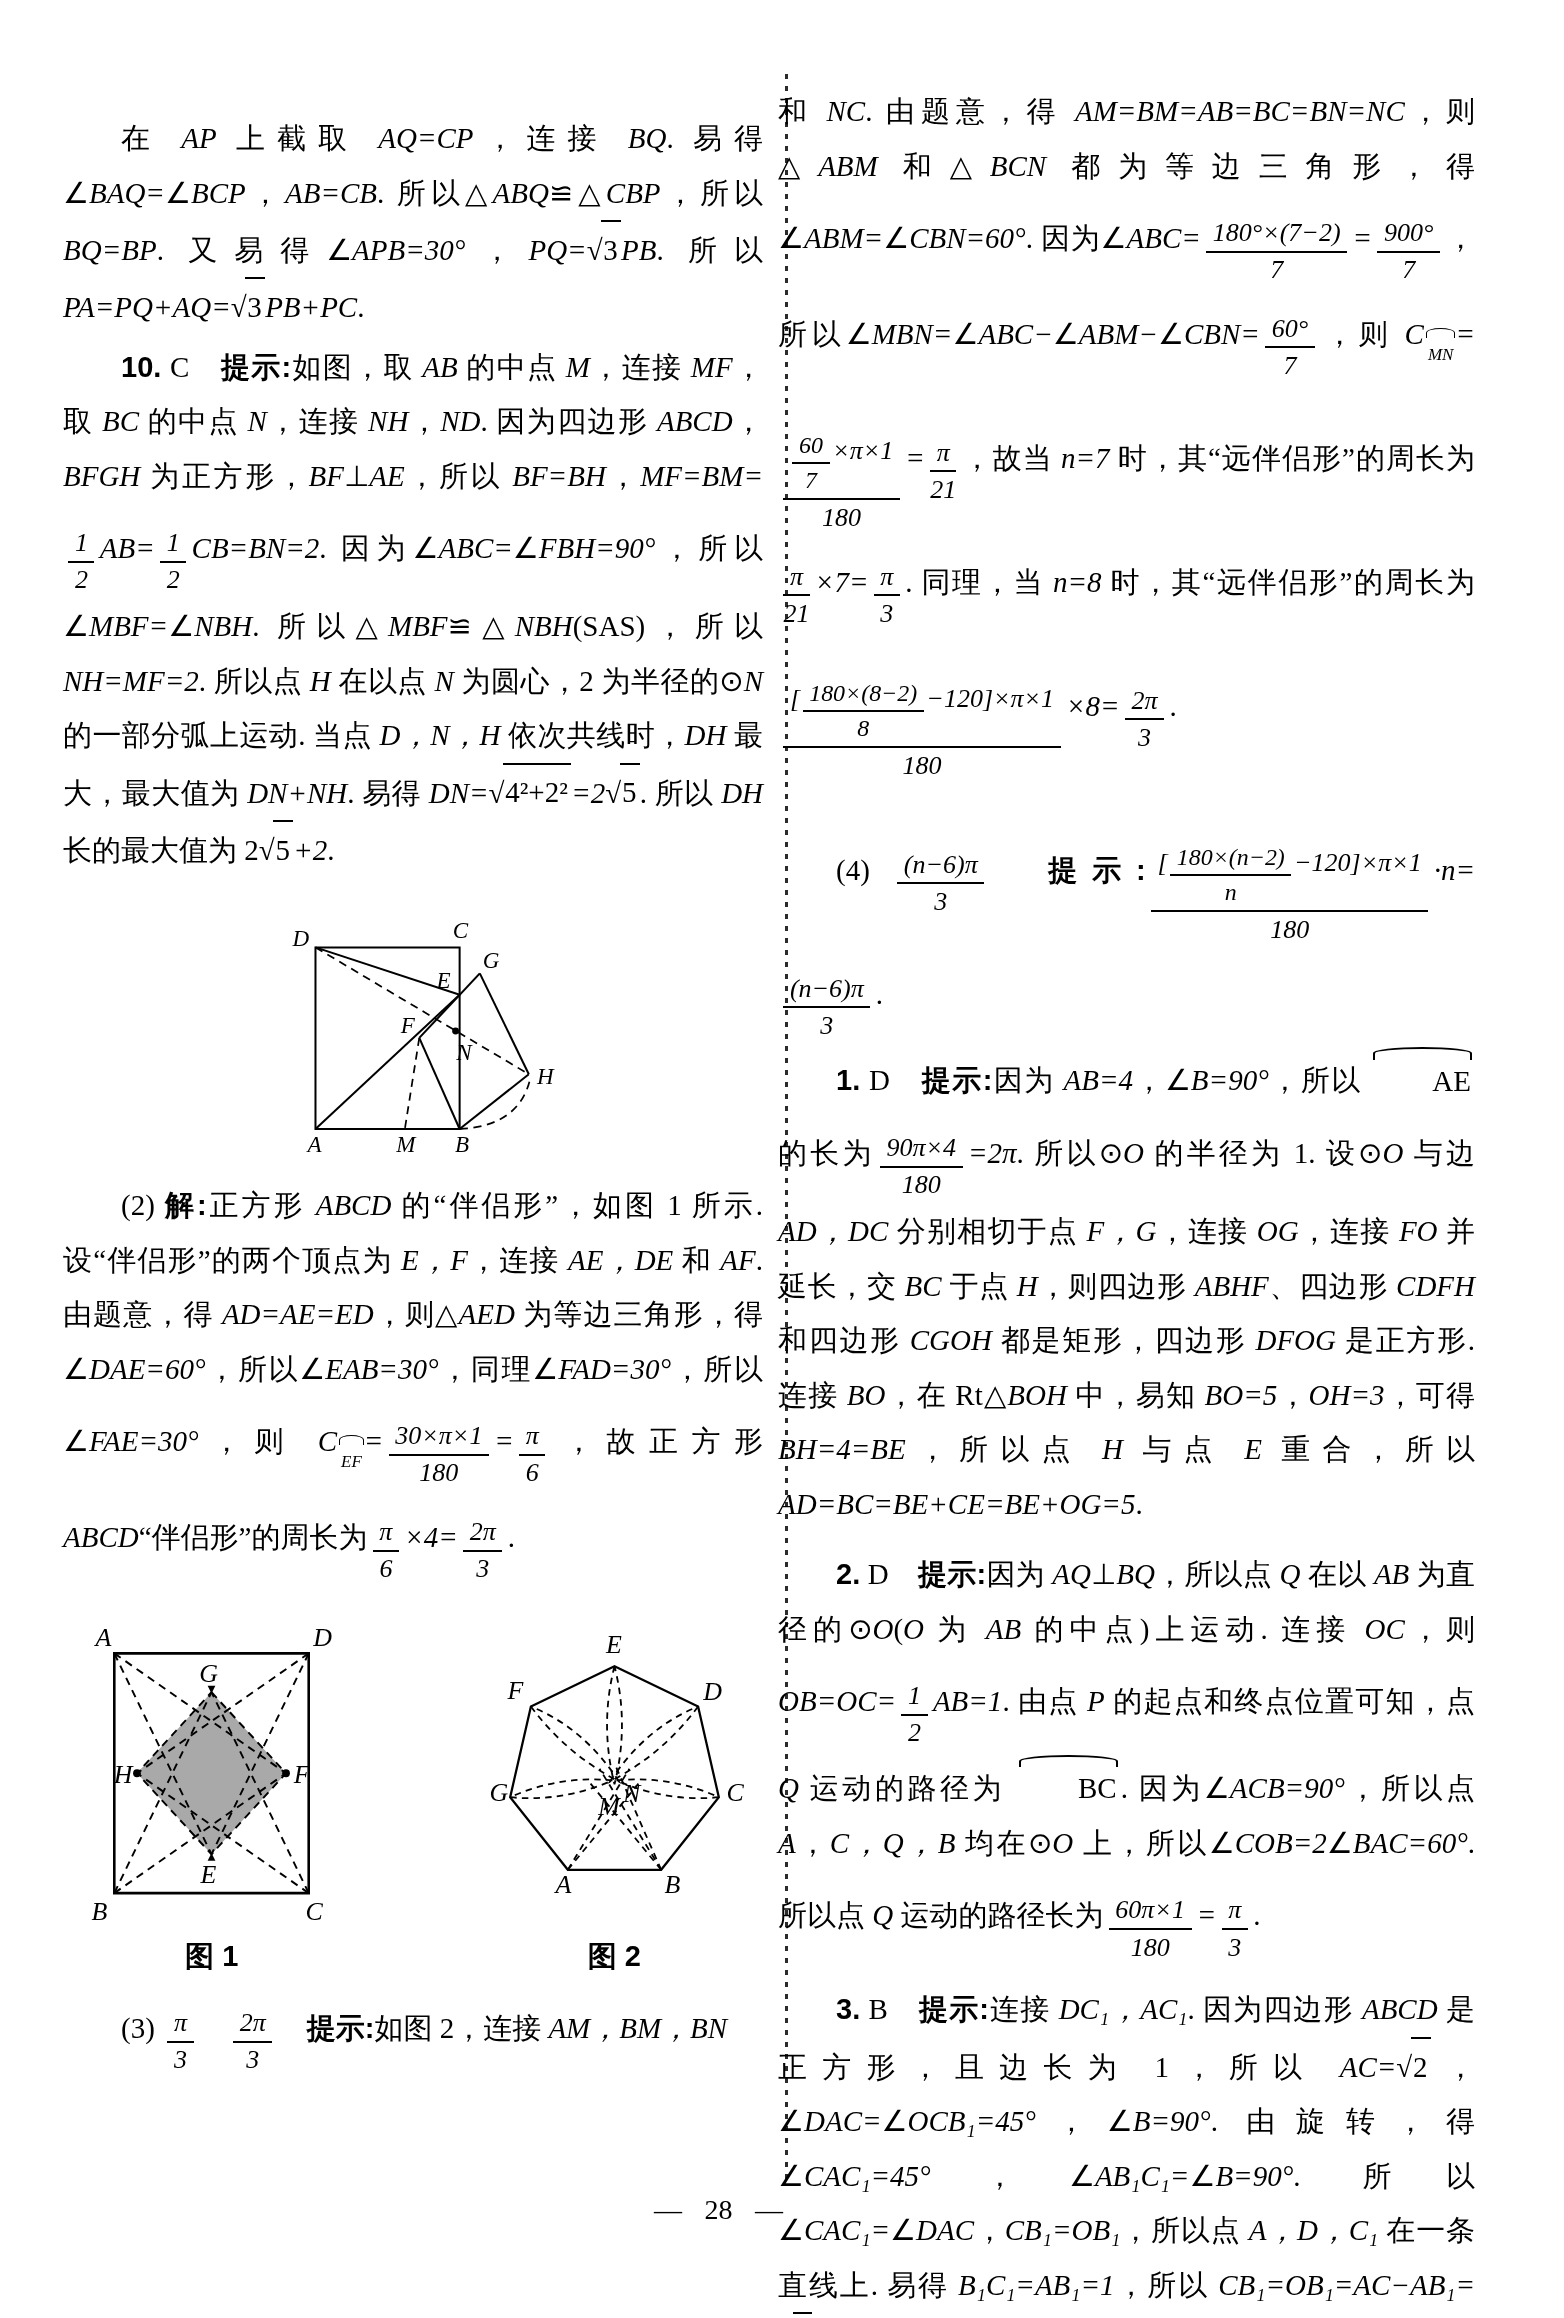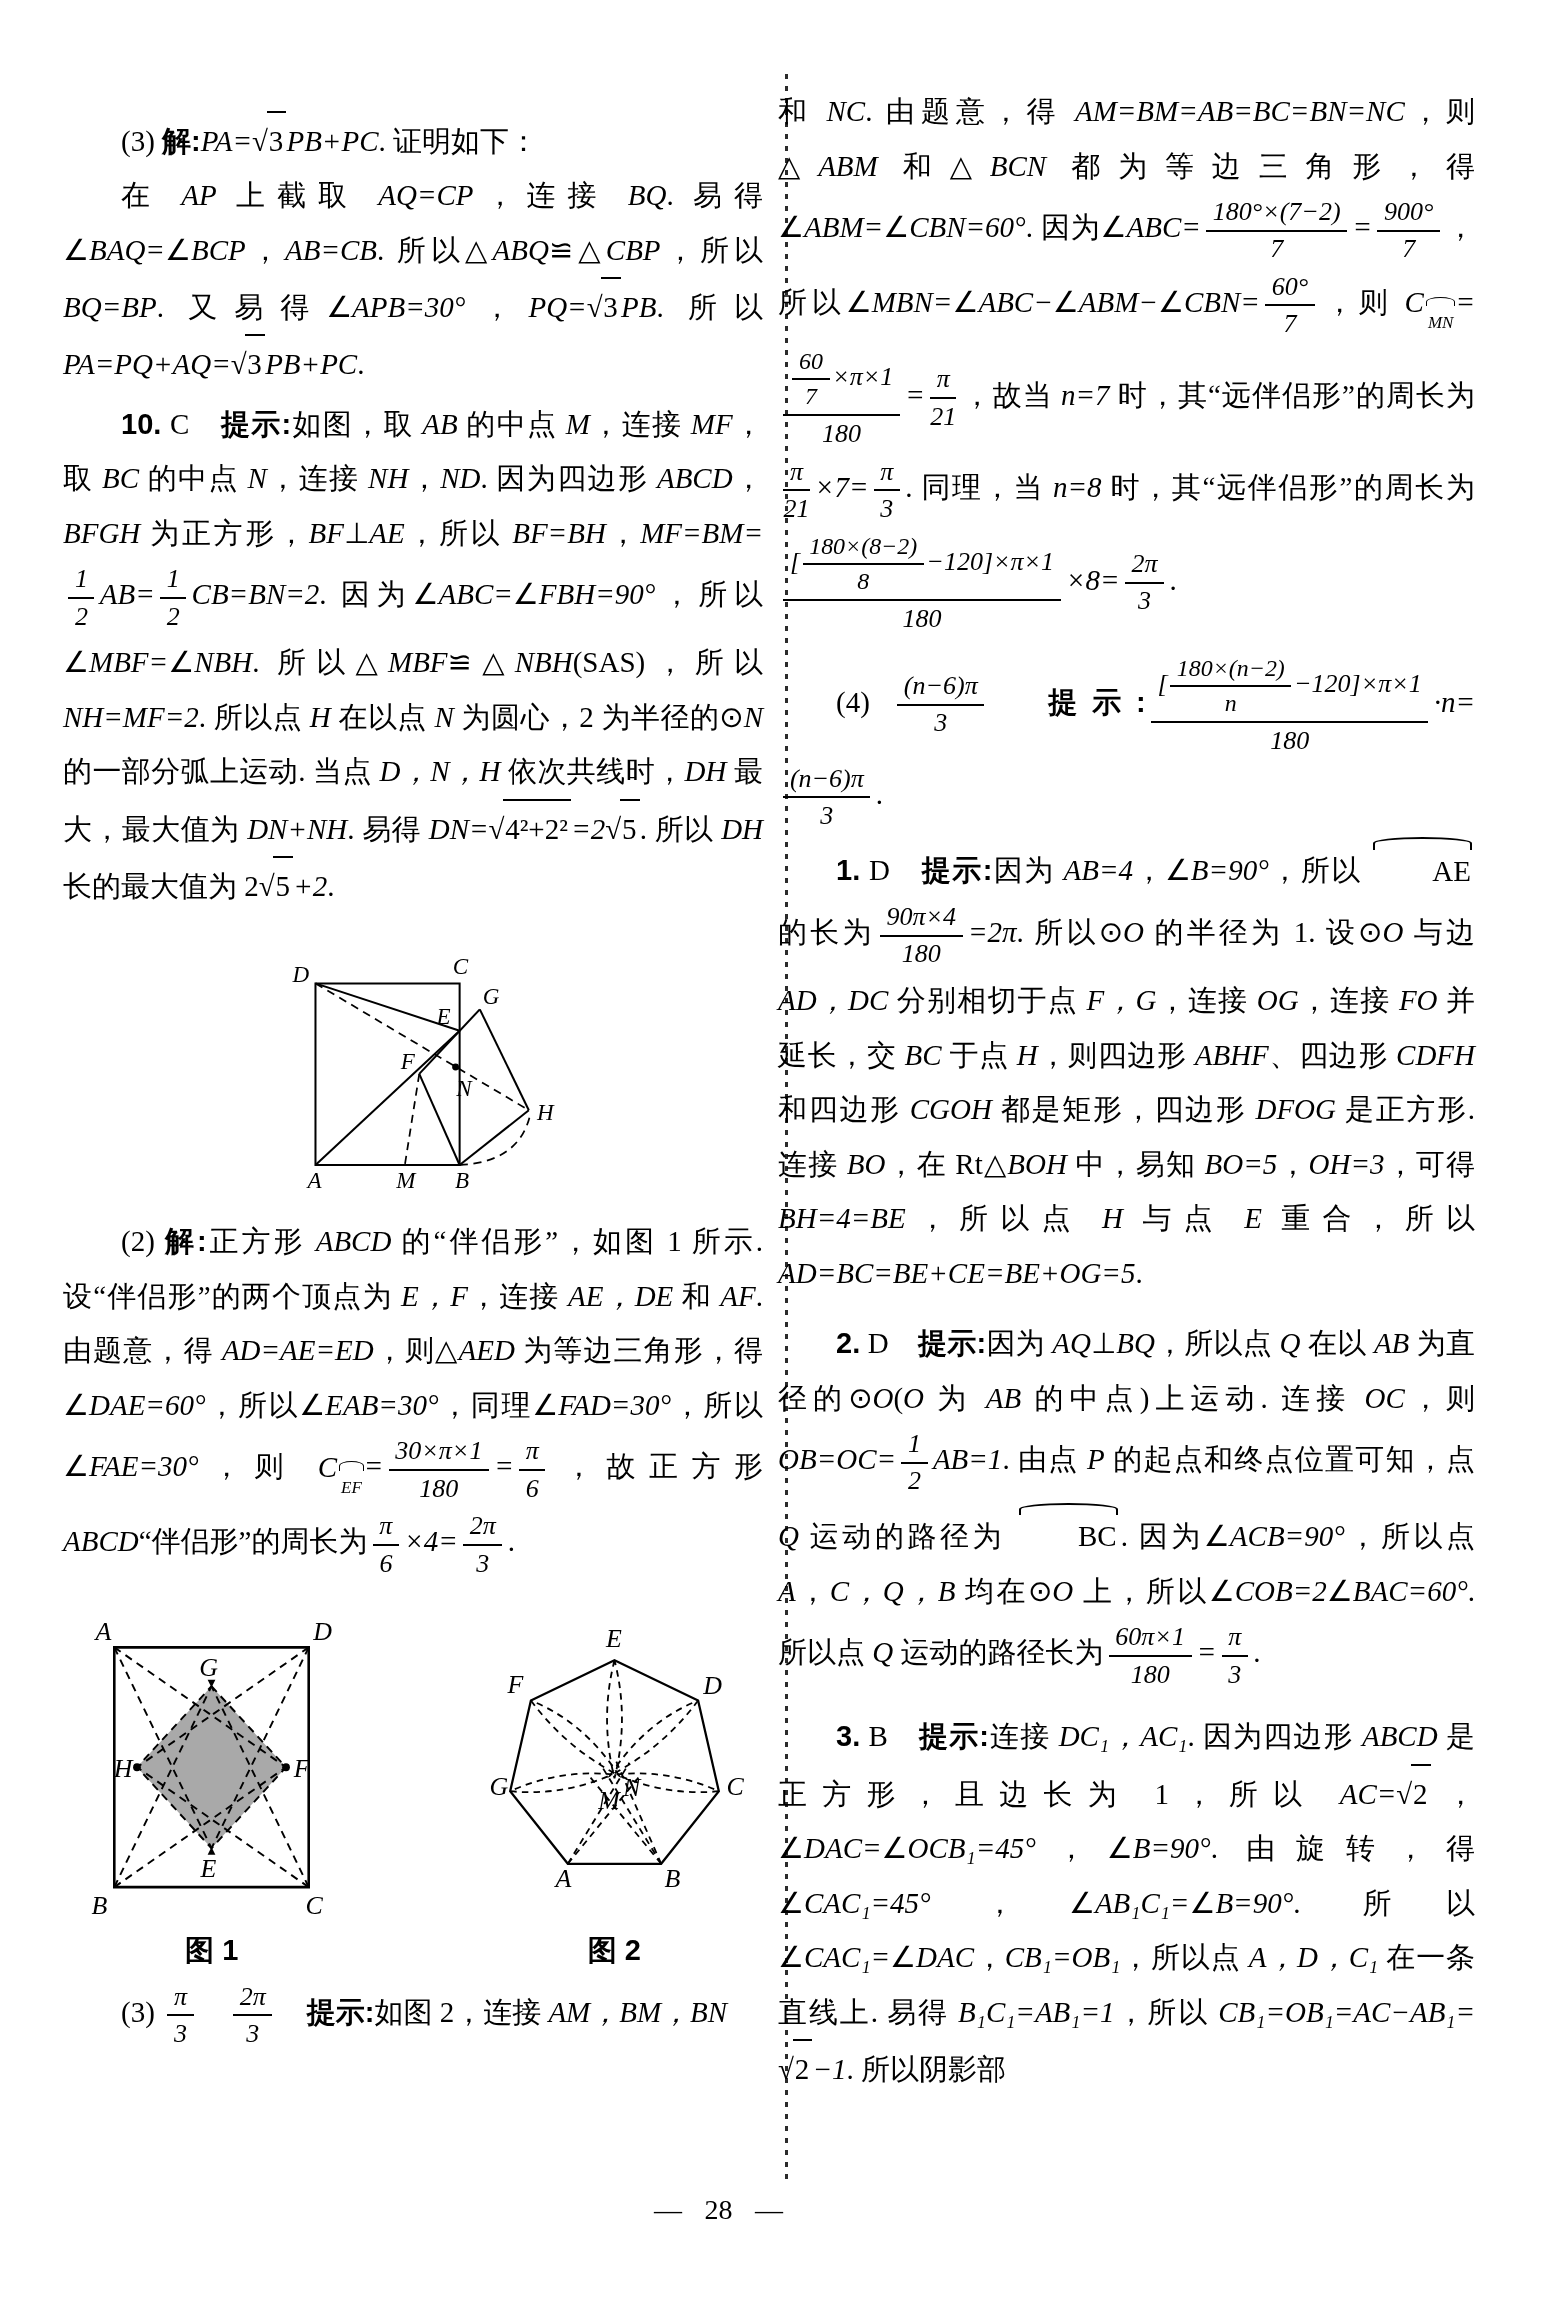--- a/index.html
+++ b/index.html
@@ -10,21 +10,21 @@
   #leftcol{position:absolute;left:63px;top:111px;width:700px;}
   #rightcol{position:absolute;left:778px;top:84px;width:697px;}
   .divider{position:absolute;left:785px;top:74px;width:2.6px;height:2108px;
     background:repeating-linear-gradient(to bottom,#2b2b2b 0 4.6px,transparent 4.6px 12px);}
   p.para{margin:0;font-size:29px;line-height:1.88;text-align:justify;}
   .indent{text-indent:58px;}
   .tx{font-style:normal;}
   .tm{font-style:italic;}
   .tb{font-family:"Liberation Sans","DejaVu Sans",sans-serif;font-weight:700;font-style:normal;}
   .frac{display:inline-block;vertical-align:middle;text-align:center;font-size:26px;line-height:1.15;margin:4px 5.3px;text-indent:0;}
-  .frac .num{display:block;border-bottom:2px solid #000;padding:0 6.6px 2.6px;}
+  .frac .num{display:block;border-bottom:2px solid #000;padding:0 6.6px 2.6px;margin-top:21px;}
   .frac .den{display:block;padding-top:2.6px;}
   .frac .frac{font-size:0.92em;margin:1.3px 2.6px;}
   .sqrt{display:inline-block;white-space:nowrap;text-indent:0;}
   .sqrt .rad{font-style:normal;}
   .sqrt .rc{display:inline-block;border-top:2px solid #000;padding:0.7px 3.3px 0 2px;font-style:normal;margin-left:-1.3px;}
   .arc{position:relative;display:inline-block;padding:0 4px;margin-top:9.2px;}
   .arc::before{content:"";position:absolute;left:2.6px;right:2.6px;top:-6.6px;height:10.5px;
     border:2px solid #000;border-bottom:none;border-radius:100% 100% 0 0;}
   .carc{display:inline-block;white-space:nowrap;text-indent:0;}
   .carc .base{font-style:italic;}
@@ -40,21 +40,20 @@
   svg text{font-family:"Liberation Serif","DejaVu Sans",serif;font-style:italic;font-size:40px;fill:#000;}
   .pagenum{position:absolute;left:613px;top:2194px;width:211px;display:flex;justify-content:center;gap:22.4px;font-size:28px;}
 </style>
 </head>
 <body>
 
 <div class="divider"></div>
 
 <div id="leftcol">
   <div class="blocks">
-      <p class="para indent"><span class="tx">(3) </span><span class="tb">解:</span><span class="tm">PA=</span><span class="sqrt"><span class="rad">√</span><span class="rc">3</span></span><span class="tm">PB+PC</span><span class="tx">. 证明如下：</span></p>
       <p class="para indent"><span class="tx">在 </span><span class="tm">AP</span><span class="tx"> 上截取 </span><span class="tm">AQ=CP</span><span class="tx">，连接 </span><span class="tm">BQ</span><span class="tx">. 易得</span><span class="tm">∠BAQ=∠BCP</span><span class="tx">，</span><span class="tm">AB=CB</span><span class="tx">. 所以</span><span class="tm">△ABQ≌△CBP</span><span class="tx">，所以 </span><span class="tm">BQ=BP</span><span class="tx">. 又易得</span><span class="tm">∠APB=30°</span><span class="tx">，</span><span class="tm">PQ=</span><span class="sqrt"><span class="rad">√</span><span class="rc">3</span></span><span class="tm">PB</span><span class="tx">. 所以 </span><span class="tm">PA=PQ+AQ=</span><span class="sqrt"><span class="rad">√</span><span class="rc">3</span></span><span class="tm">PB+PC</span><span class="tx">.</span></p>
       <p class="para indent" style="margin-top: 5.3px;"><span class="tb">10.</span><span class="tx"> C　</span><span class="tb">提示:</span><span class="tx">如图，取 </span><span class="tm">AB</span><span class="tx"> 的中点 </span><span class="tm">M</span><span class="tx">，连接 </span><span class="tm">MF</span><span class="tx">，取 </span><span class="tm">BC</span><span class="tx"> 的中点 </span><span class="tm">N</span><span class="tx">，连接 </span><span class="tm">NH</span><span class="tx">，</span><span class="tm">ND</span><span class="tx">. 因为四边形 </span><span class="tm">ABCD</span><span class="tx">，</span><span class="tm">BFGH</span><span class="tx"> 为正方形，</span><span class="tm">BF⊥AE</span><span class="tx">，所以 </span><span class="tm">BF=BH</span><span class="tx">，</span><span class="tm">MF=BM=</span><span class="frac"><span class="num"><span class="tm">1</span></span><span class="den"><span class="tm">2</span></span></span><span class="tm">AB=</span><span class="frac"><span class="num"><span class="tm">1</span></span><span class="den"><span class="tm">2</span></span></span><span class="tm">CB=BN=2</span><span class="tx">. 因为</span><span class="tm">∠ABC=∠FBH=90°</span><span class="tx">，所以</span><span class="tm">∠MBF=∠NBH</span><span class="tx">. 所以</span><span class="tm">△MBF≌△NBH</span><span class="tx">(SAS)，所以 </span><span class="tm">NH=MF=2</span><span class="tx">. 所以点 </span><span class="tm">H</span><span class="tx"> 在以点 </span><span class="tm">N</span><span class="tx"> 为圆心，2 为半径的</span><span class="tm">⊙N</span><span class="tx"> 的一部分弧上运动. 当点 </span><span class="tm">D，N，H</span><span class="tx"> 依次共线时，</span><span class="tm">DH</span><span class="tx"> 最大，最大值为 </span><span class="tm">DN+NH</span><span class="tx">. 易得 </span><span class="tm">DN=</span><span class="sqrt"><span class="rad">√</span><span class="rc">4²+2²</span></span><span class="tm">=2</span><span class="sqrt"><span class="rad">√</span><span class="rc">5</span></span><span class="tx">. 所以 </span><span class="tm">DH</span><span class="tx"> 长的最大值为 2</span><span class="sqrt"><span class="rad">√</span><span class="rc">5</span></span><span class="tm">+2</span><span class="tx">.</span></p>
     </div>
 
   <div class="figwrap">
     <svg width="369" height="274" viewBox="0 0 640 440">
       <g stroke="#000" stroke-width="3.5" fill="none">
         <polygon points="150,390 400,390 400,75 150,75"></polygon>
         <line x1="150" y1="390" x2="400" y2="157"></line>
         <line x1="150" y1="75" x2="400" y2="157"></line>

